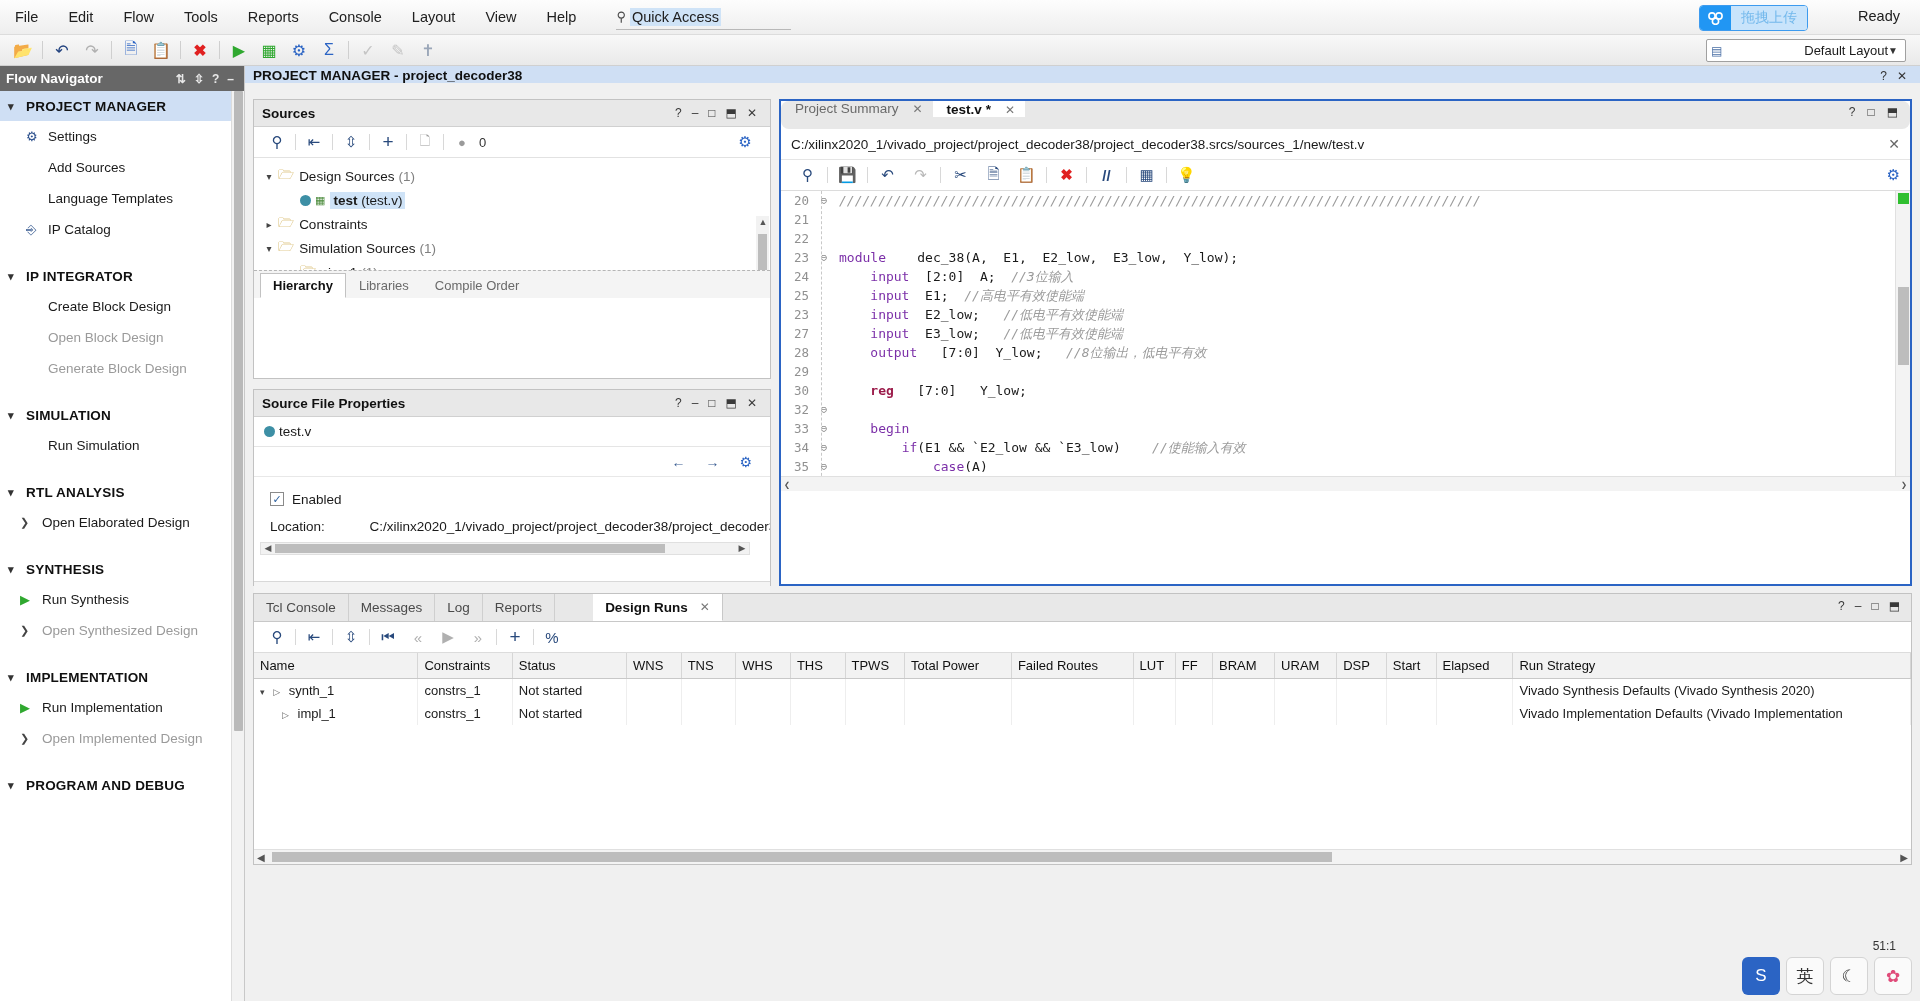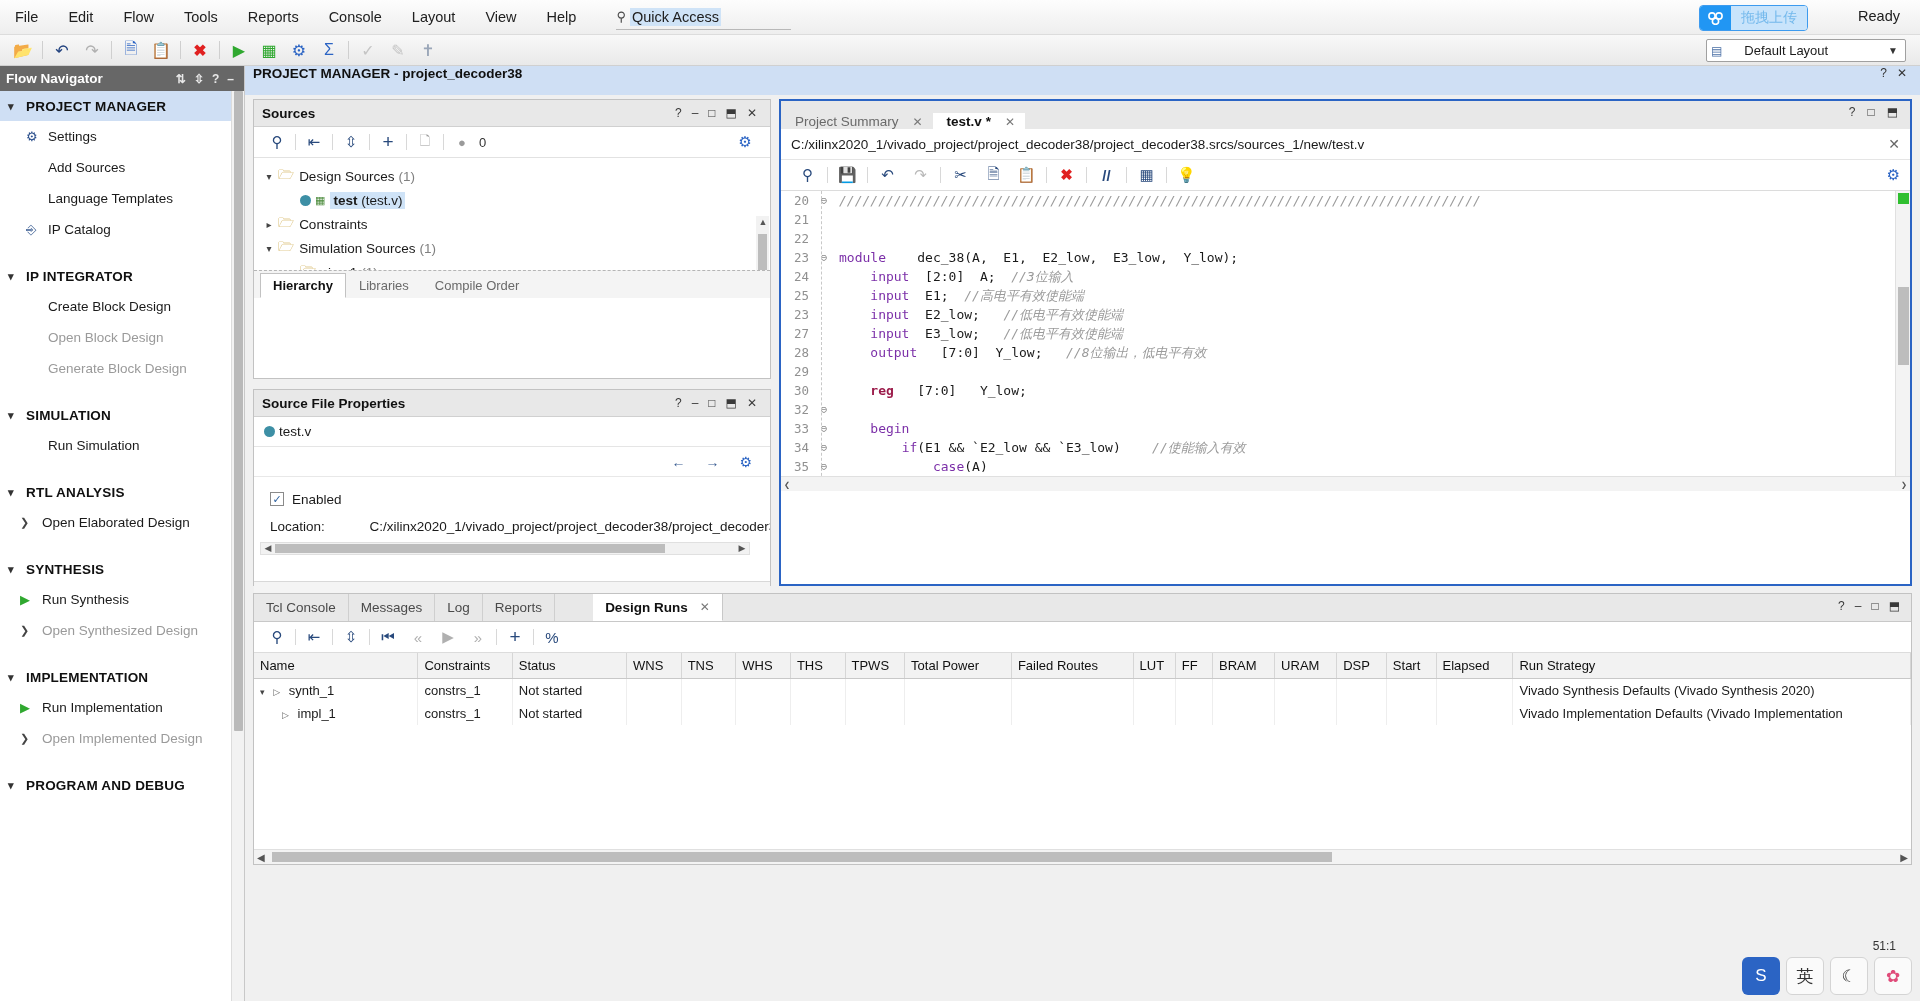--- a/index.html
+++ b/index.html
@@ -60,21 +60,21 @@
     width: 30px; height: 26px; display: flex; align-items: center; justify-content: center;
     font-size: 16px; cursor: default;
   }
   .tb-sep { width: 1px; height: 18px; background: #cfcfcf; margin: 0 4px; }
 
   .layout-select {
     position: absolute; right: 14px; top: 4px; width: 200px; height: 23px;
     background: #ffffff; border: 1px solid #a0a0a0; border-radius: 2px;
     display: flex; align-items: center; padding: 0 4px; font-size: 13px;
   }
-  .layout-select .ls-label { flex: 1; padding-left: 22px; }
+  .layout-select .ls-label { flex: 1; padding-left: 22px; text-align: right; }
   .layout-select .ls-arrow { font-size: 10px; color: #333; padding-right: 3px; }
 
   
   .flownav {
     position: absolute; top: 66px; left: 0; width: 245px; height: 935px;
     background: #ffffff; border-right: 1px solid #c8c8c8;
   }
   .fn-header {
     height: 25px; background: #676767; color: #ffffff;
     display: flex; align-items: center; padding: 0 6px;
@@ -99,21 +99,21 @@
   .fn-gap { height: 16px; }
   .fn-scroll {
     position: absolute; right: 0; top: 0; width: 13px; height: 910px;
     background: #f2f2f2; border-left: 1px solid #dcdcdc;
   }
   .fn-thumb { position: absolute; top: 0; left: 2px; width: 9px; height: 640px; background: #b9b9b9; border-radius: 1px; }
 
   
   .main { position: absolute; top: 66px; left: 245px; width: 1675px; height: 935px; background: #f0f0f0; }
   .pm-bar {
-    height: 29px; background: #cfdff4; display: flex; align-items: flex-start;
+    height: 17px; background: #cfdff4; display: flex; align-items: flex-end;
     padding: 0 8px; font-size: 13.5px; font-weight: bold; color: #101010;
   }
   .pm-bar .pm-title { flex: 1; }
   .pm-bar .pm-ic { padding: 0 5px; font-size: 12px; font-weight: normal; color: #333; }
 
   
   .panel { background: #ffffff; border: 1px solid #c2c2c2; }
   .panel-head {
     height: 27px; background: #e8e8e8; border-bottom: 1px solid #d0d0d0;
     display: flex; align-items: center; padding: 0 8px;
@@ -168,21 +168,21 @@
   .hscroll { position: absolute; left: 6px; bottom: 2px; width: 490px; height: 13px; background: #f2f2f2; border: 1px solid #e0e0e0; }
   .hthumb { position: absolute; left: 14px; top: 1px; width: 390px; height: 9px; background: #bdbdbd; }
   .hs-arr { position: absolute; top: 0px; font-size: 9px; color: #555; width: 12px; text-align: center; }
   .gp-tabs { border-top: 1px solid #d8d8d8; height: 43px; display: flex; align-items: flex-end; padding-left: 6px; background: #f4f4f4; margin-top: 24px; }
 
   
   .editor-panel {
     position: absolute; left: 534px; top: 33px; width: 1133px; height: 487px;
     background: #ffffff; border: 2px solid #2b64c4;
   }
-  .ed-tabbar { height: 28px; background: #e8e8e8; display: flex; align-items: flex-end; position: relative; }
+  .ed-tabbar { height: 28px; background: #e8e8e8; display: flex; align-items: flex-start; position: relative; border-radius: 8px; }
   .ed-tab { display: flex; align-items: center; padding: 0 10px 0 14px; font-size: 13.5px; color: #6a6a6a; }
   .ed-tab.active { background: #ffffff; color: #101010; font-weight: bold; border-top: 1px solid #ffffff; }
   .ed-tab .x { margin-left: 14px; font-size: 12px; color: #777; font-weight: normal; }
   .ed-hdr-ic { position: absolute; right: 6px; top: 4px; display: flex; }
   .ed-hdr-ic span { padding: 0 6px; font-size: 12px; color: #3a3a3a; }
   .ed-path {
     height: 31px; display: flex; align-items: center; padding: 0 10px;
     font-size: 13.5px; border-bottom: 1px solid #e5e5e5; background: #fff;
   }
   .ed-path .p { flex: 1; }

